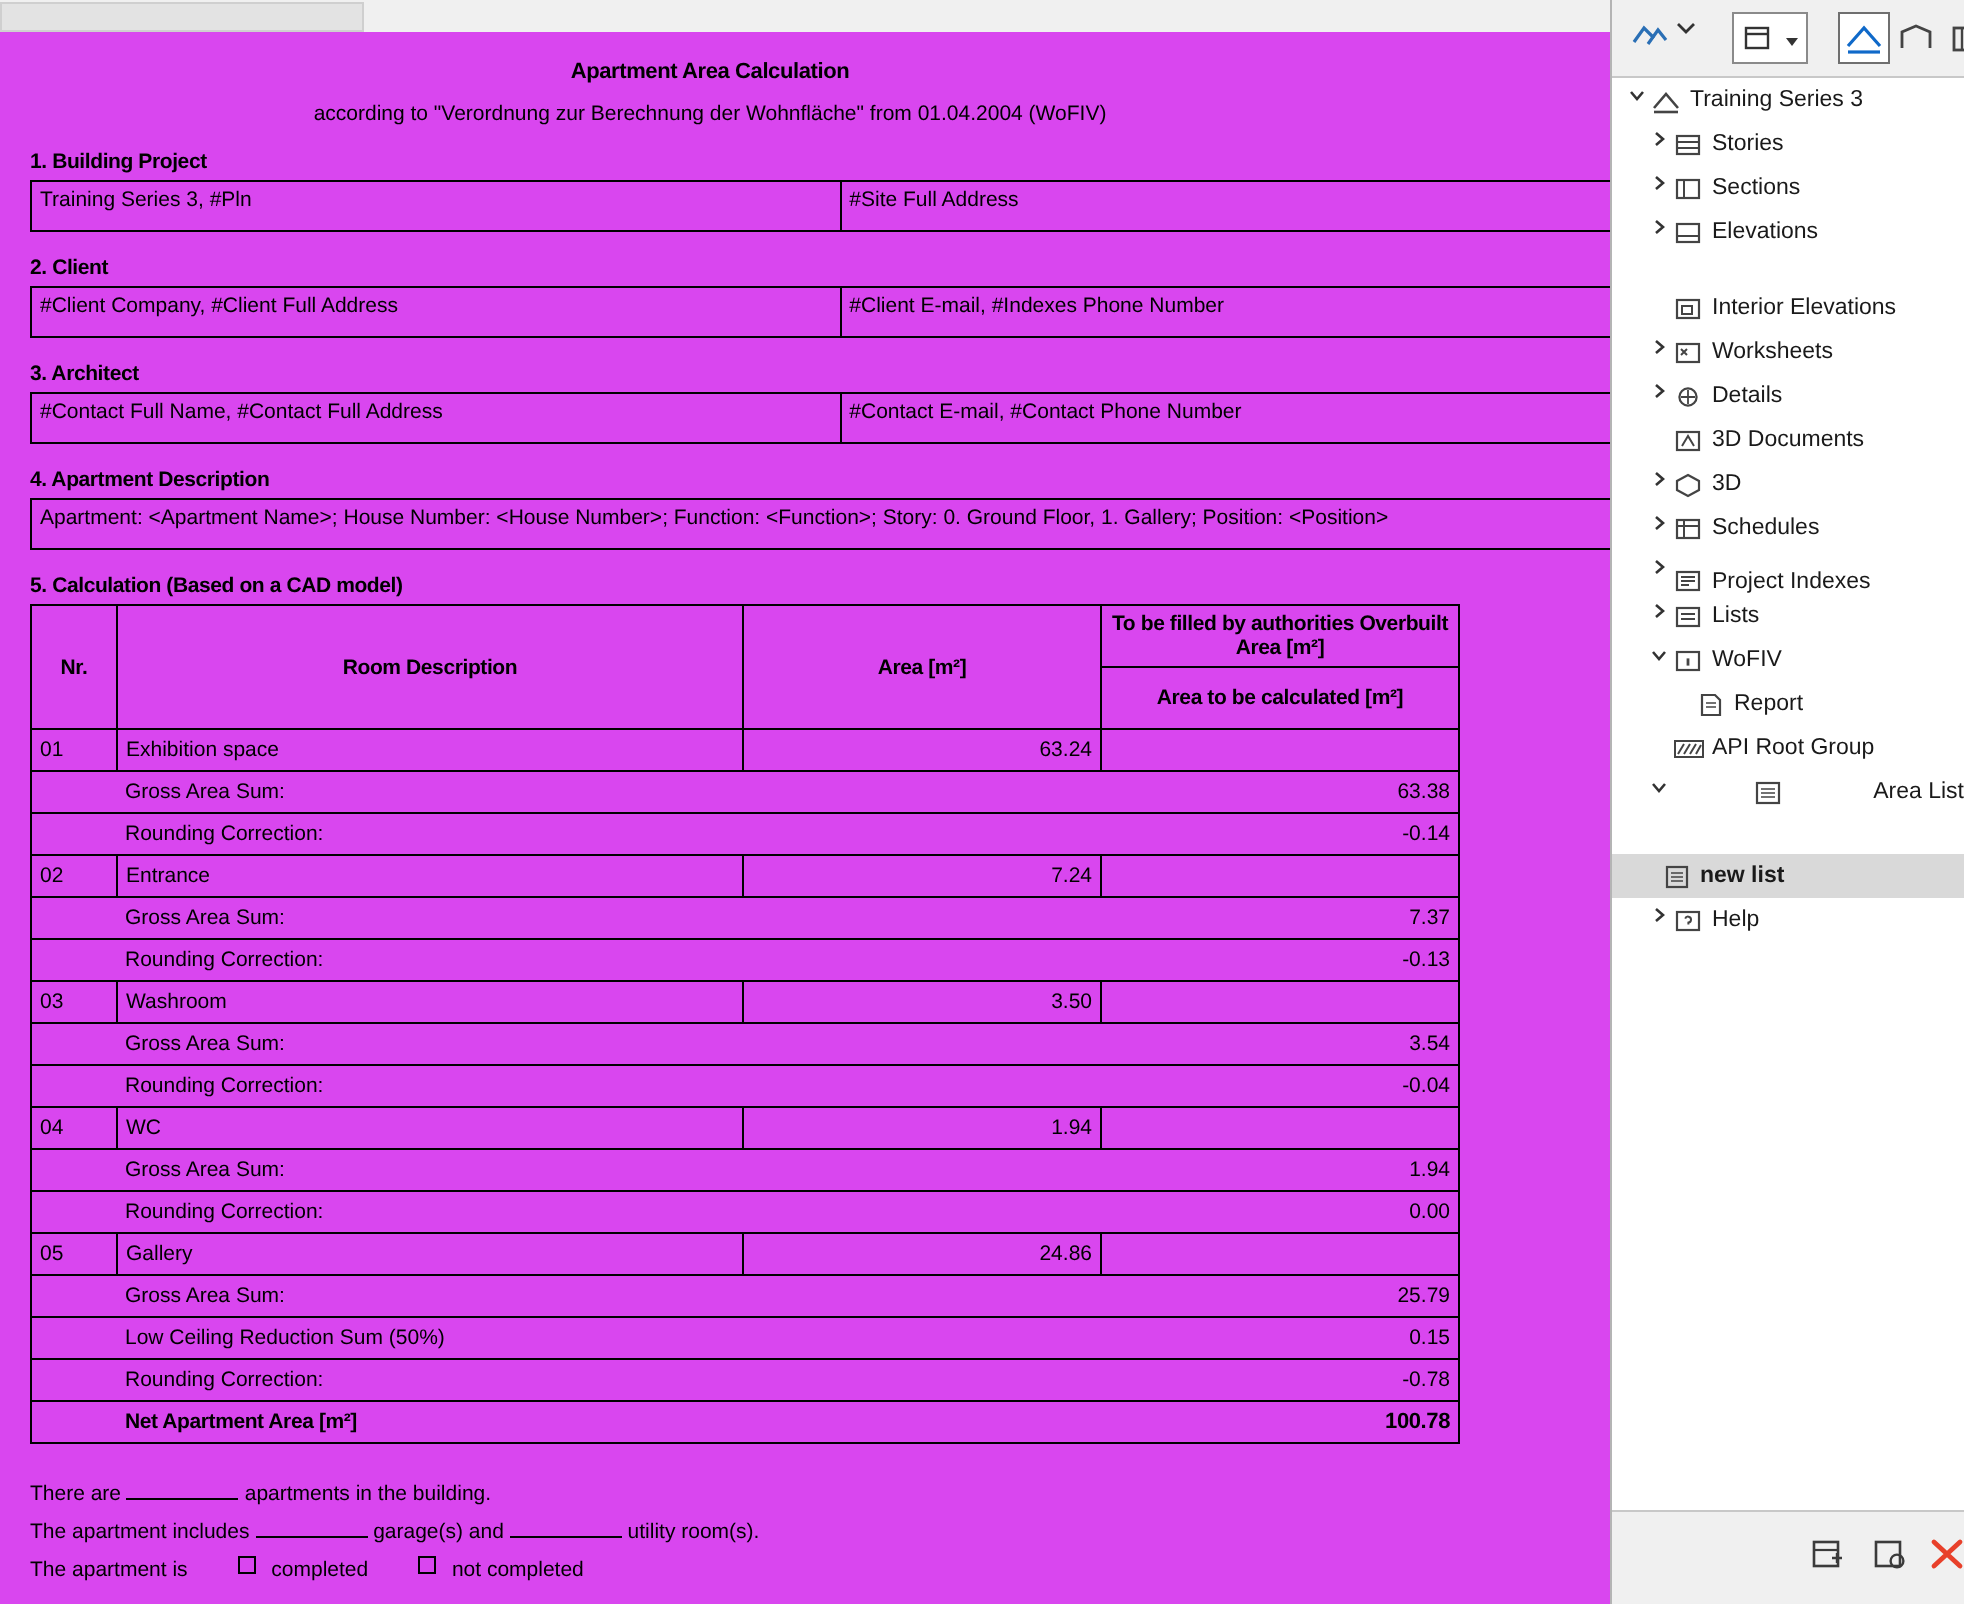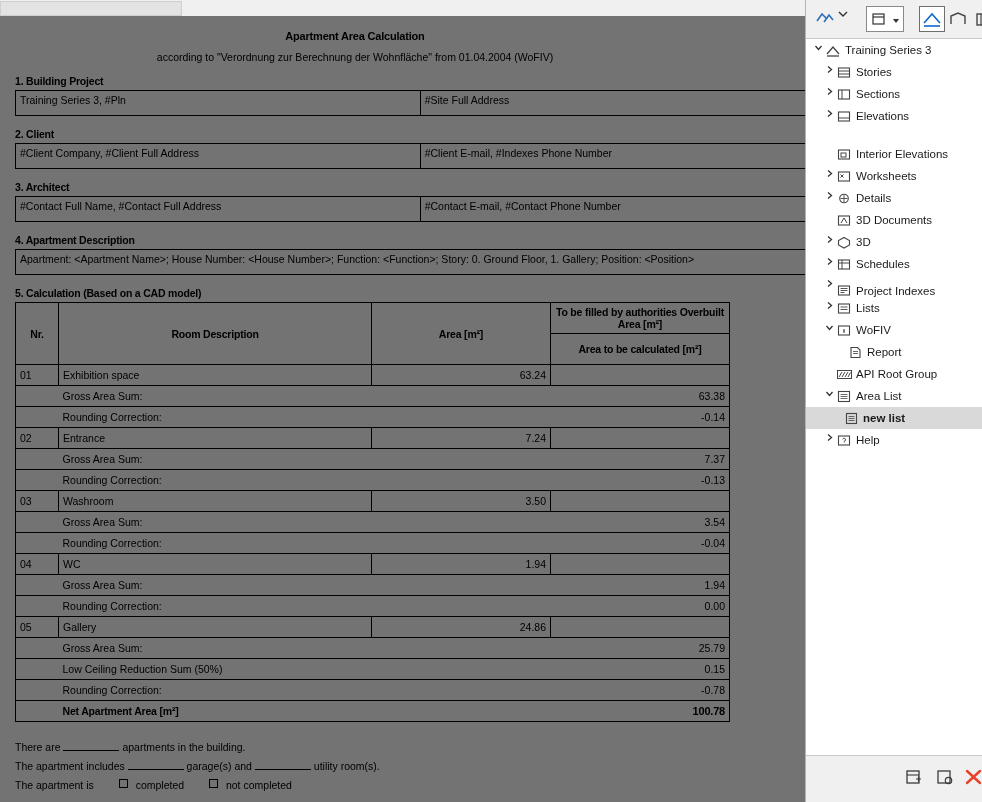--- a/index.html
+++ b/index.html
@@ -36,21 +36,21 @@
     background: #e3e3e3;
     border: 1px solid #cfcfcf;
   }
 
   
   .doc {
     position: absolute;
     top: 16px; left: 0;
     width: 806px;
     height: 786px;
-    background: #737373;
+    background: #d946ef;
     overflow: hidden;
   }
   .page {
     position: absolute;
     left: 15px; top: 6px;
     width: 680px;
     font-size: 10.5px;
     color: #000;
   }
   .doc-title {
@@ -645,33 +645,33 @@
       <div class="tnode" style="padding-left: 17px;">
         <span class="arrow"></span>
         <span class="tico">
           <svg width="15" height="11" viewBox="0 0 15 11">
             <rect x="0.5" y="1.5" width="14" height="8" fill="none" stroke="#444" stroke-width="1"></rect>
             <path d="M2 8 L5 3 M5 8 L8 3 M8 8 L11 3 M11 8 L13.5 3.5" stroke="#444" stroke-width="1"></path>
           </svg>
         </span>
         <span class="tlabel">API Root Group</span>
       </div>
-      <div class="tnode" style="padding-left: 17px;">
+      <div class="tnode" style="padding-left: 17px; justify-content: space-between;">
         <span class="arrow"><svg width="9" height="9" viewBox="0 0 9 9">
             <path d="M1.5 3 L4.5 6.5 L7.5 3" fill="none" stroke="#333" stroke-width="1.3"></path>
           </svg></span>
         <span class="tico">
           <svg width="14" height="13" viewBox="0 0 14 13">
             <rect x="1.5" y="1.5" width="11" height="10" fill="none" stroke="#444" stroke-width="1.1"></rect>
             <path d="M3.5 4.5 h7 M3.5 6.5 h7 M3.5 8.5 h7" stroke="#444" stroke-width="0.8"></path>
           </svg>
         </span>
         <span class="tlabel">Area List</span>
       </div>
-      <div class="tnode sel bold" style="padding-left: 24px;">
+      <div class="tnode sel bold" style="padding-left: 11px; margin-top: 20px;">
         <span class="arrow"></span>
         <span class="tico">
           <svg width="13" height="13" viewBox="0 0 13 13">
             <rect x="1.5" y="1.5" width="10" height="10" fill="none" stroke="#444" stroke-width="1.1"></rect>
             <path d="M3.5 4.5 h6 M3.5 6.5 h6 M3.5 8.5 h6" stroke="#444" stroke-width="0.8"></path>
           </svg>
         </span>
         <span class="tlabel">new list</span>
       </div>
       <div class="tnode" style="padding-left: 17px;">

